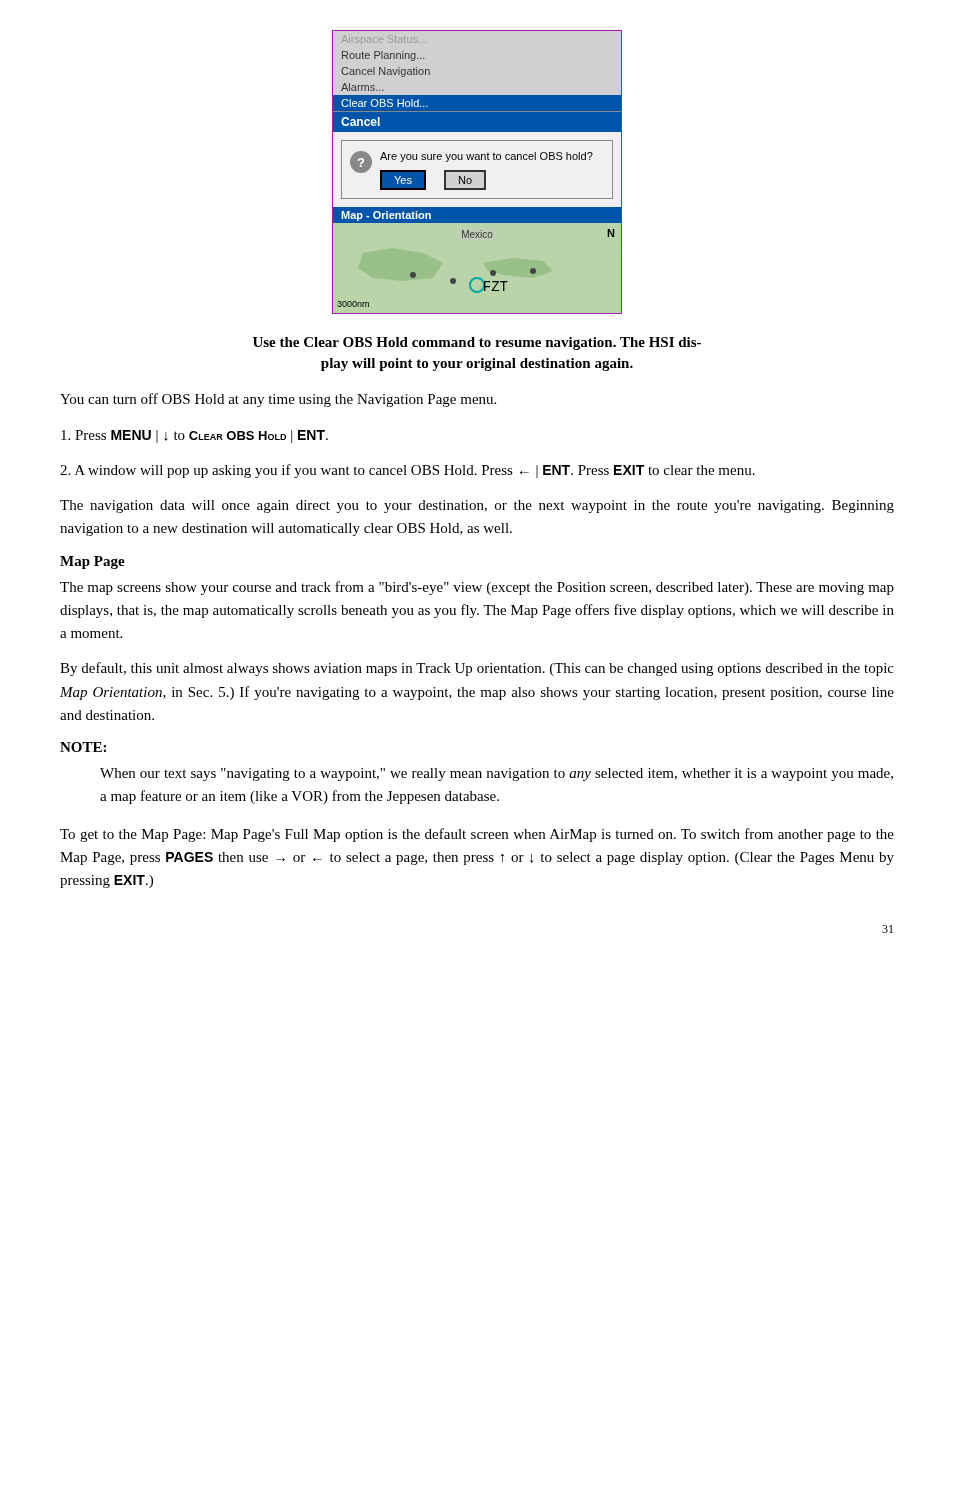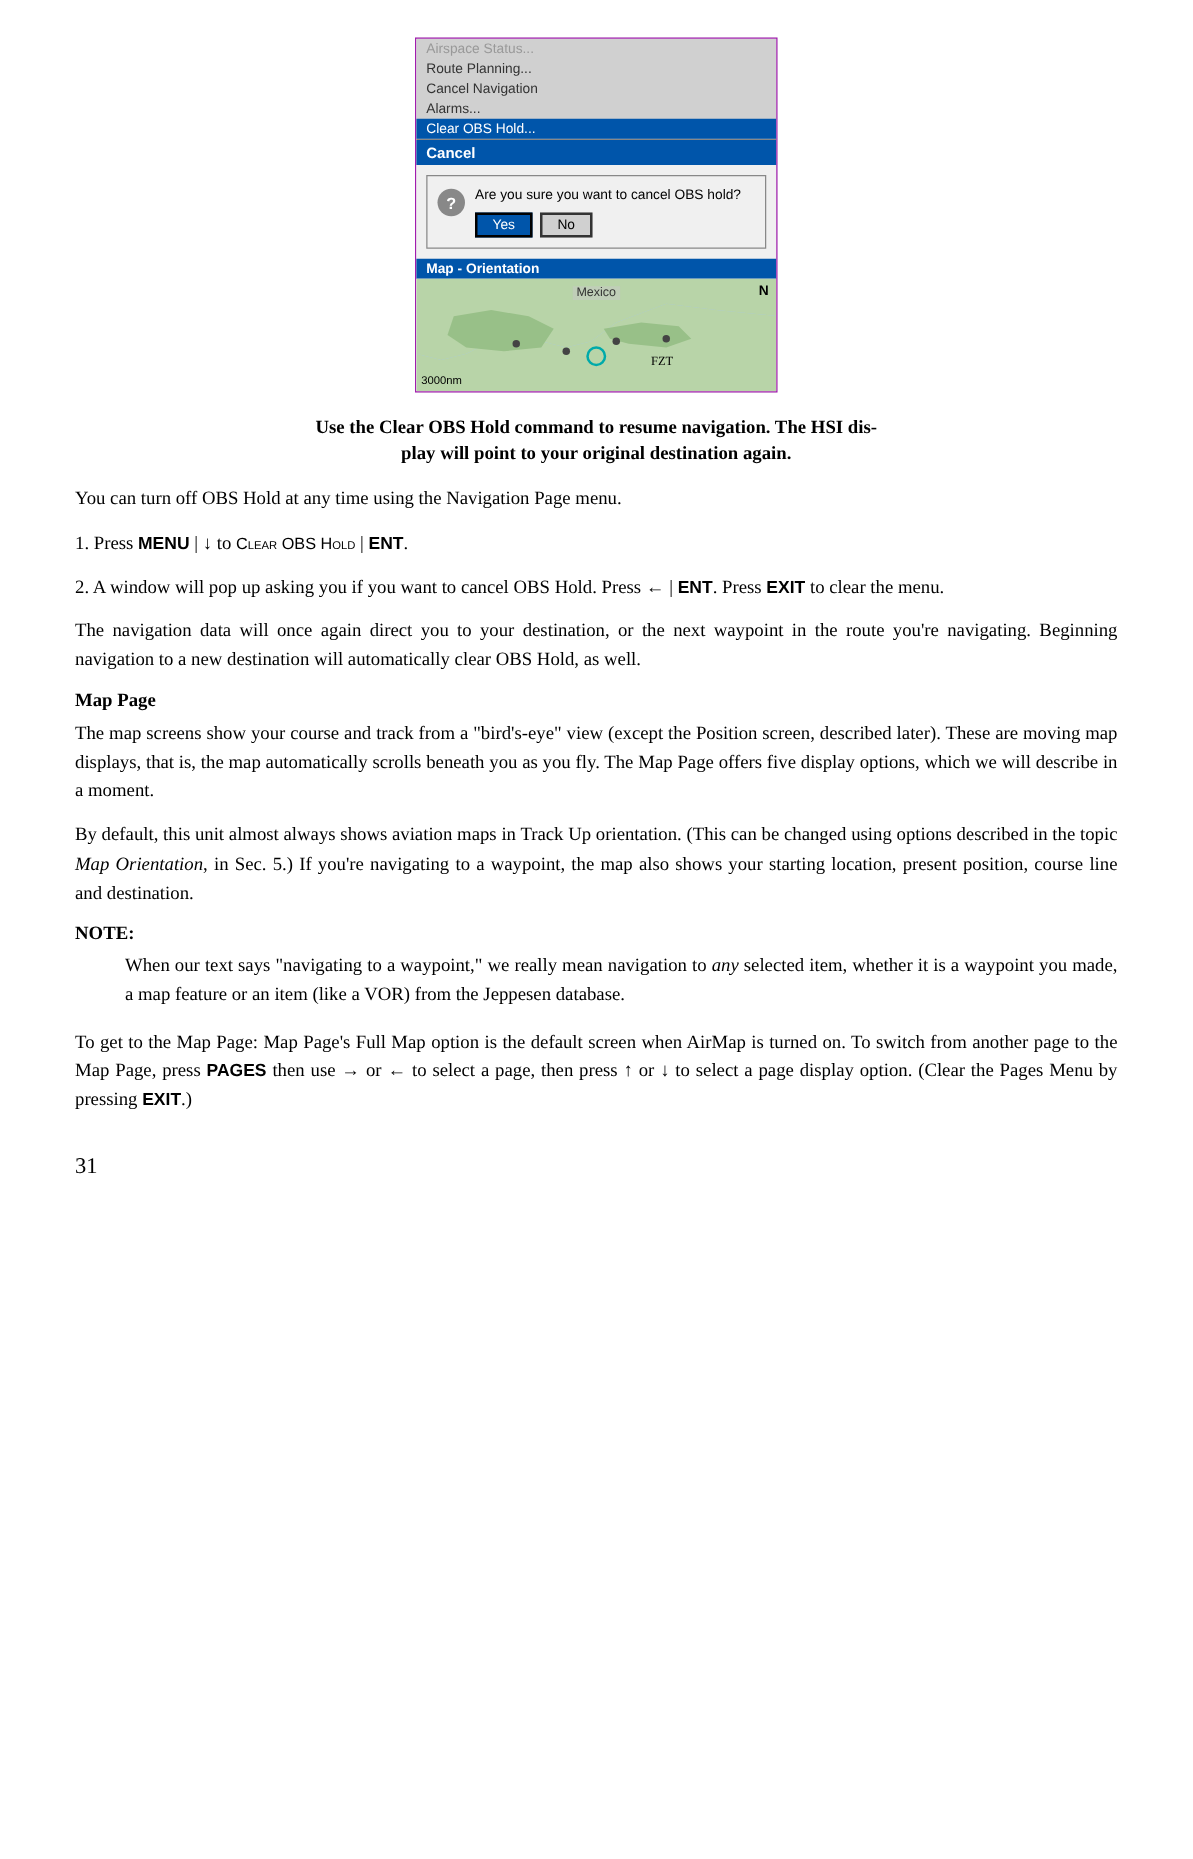--- a/index.html
+++ b/index.html
@@ -82,21 +82,21 @@
     }
 
     .warning-text {
       font-size: 11px;
       color: #000;
       line-height: 1.4;
     }
 
     .dialog-buttons {
       display: flex;
-      gap: 6px;
+      gap: 18px;
       margin-top: 6px;
     }
 
     .dialog-btn {
       padding: 2px 12px;
       border: 2px solid #333;
       font-size: 11px;
       background: #d0d0d0;
       cursor: pointer;
     }
@@ -206,35 +206,35 @@
     }
 
     kbd {
       font-family: Arial, sans-serif;
       font-weight: bold;
       font-size: 14px;
     }
 
     .small-caps {
       font-variant: small-caps;
-      font-weight: normal;
+      font-weight: bold;
       font-family: Arial, sans-serif;
       font-size: 13px;
       margin-top: 20px;
     }
 
     .italic {
       font-style: italic;
       margin-top: 38px;
     }
 
     .page-number {
-      text-align: left;
+      text-align: right;
       margin-top: 30px;
-      font-size: 18px;
+      font-size: 12px;
     }
   </style>
 </head>
 <body>
 
 <div class="screenshot-container">
   <div class="device-screen">
     <div class="menu-area">
       <div class="menu-item grayed">Airspace Status...</div>
       <div class="menu-item">Route Planning...</div>
@@ -271,21 +271,21 @@
         <circle cx="80" cy="52" r="3" fill="#444"></circle>
         <circle cx="120" cy="58" r="3" fill="#444"></circle>
         <circle cx="160" cy="50" r="3" fill="#444"></circle>
         <circle cx="200" cy="48" r="3" fill="#444"></circle>
       </svg>
       <div class="map-label">Mexico</div>
       <div class="map-n">N</div>
       <div class="map-target"></div>
       <div class="map-scale">3000nm</div>
 
-      <div style="position:absolute;bottom:18px;left:52%;font-size:10px;color:#000;font-family:Liberation Serif, serif;margin-left:38px;">FZT</div>
+      <div style="position:absolute;bottom:18px;left:52%;font-size:14px;color:#000;font-family:Liberation Mono, monospace;">FZT</div>
     </div>
   </div>
 </div>
 
 <div class="caption">
   <span>Use the Clear OBS Hold command to resume navigation. The HSI dis-</span><br>
   <span>play will point to your original destination again.</span>
 </div>
 
 <p class="body-text">You can turn off OBS Hold at any time using the Navigation Page menu.</p>

